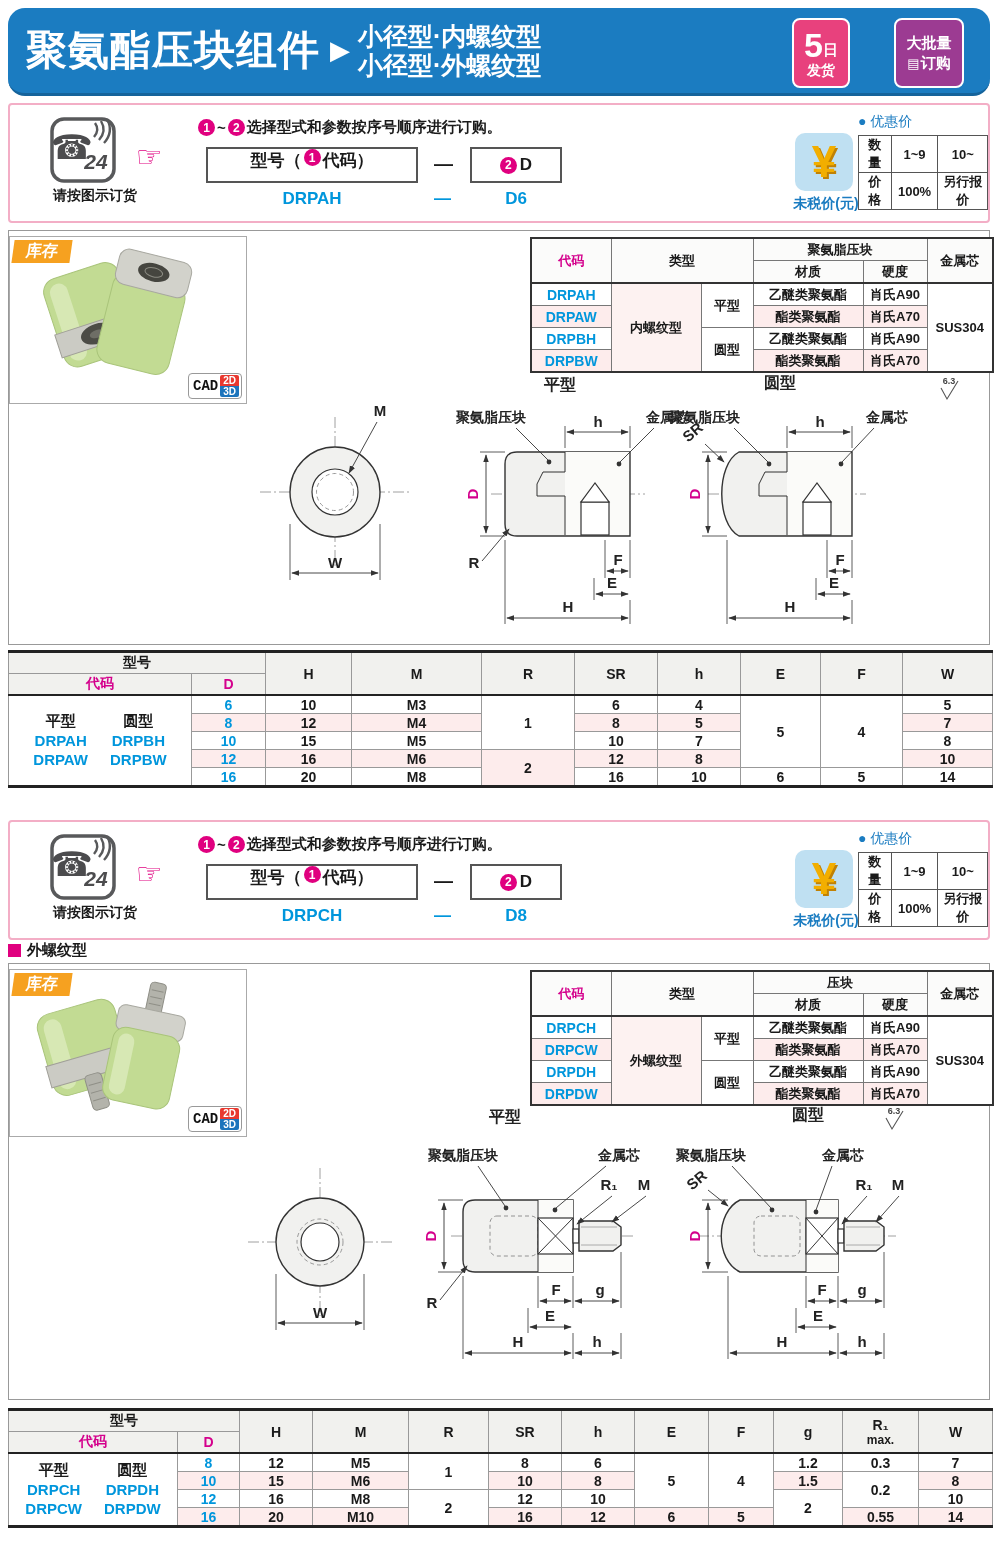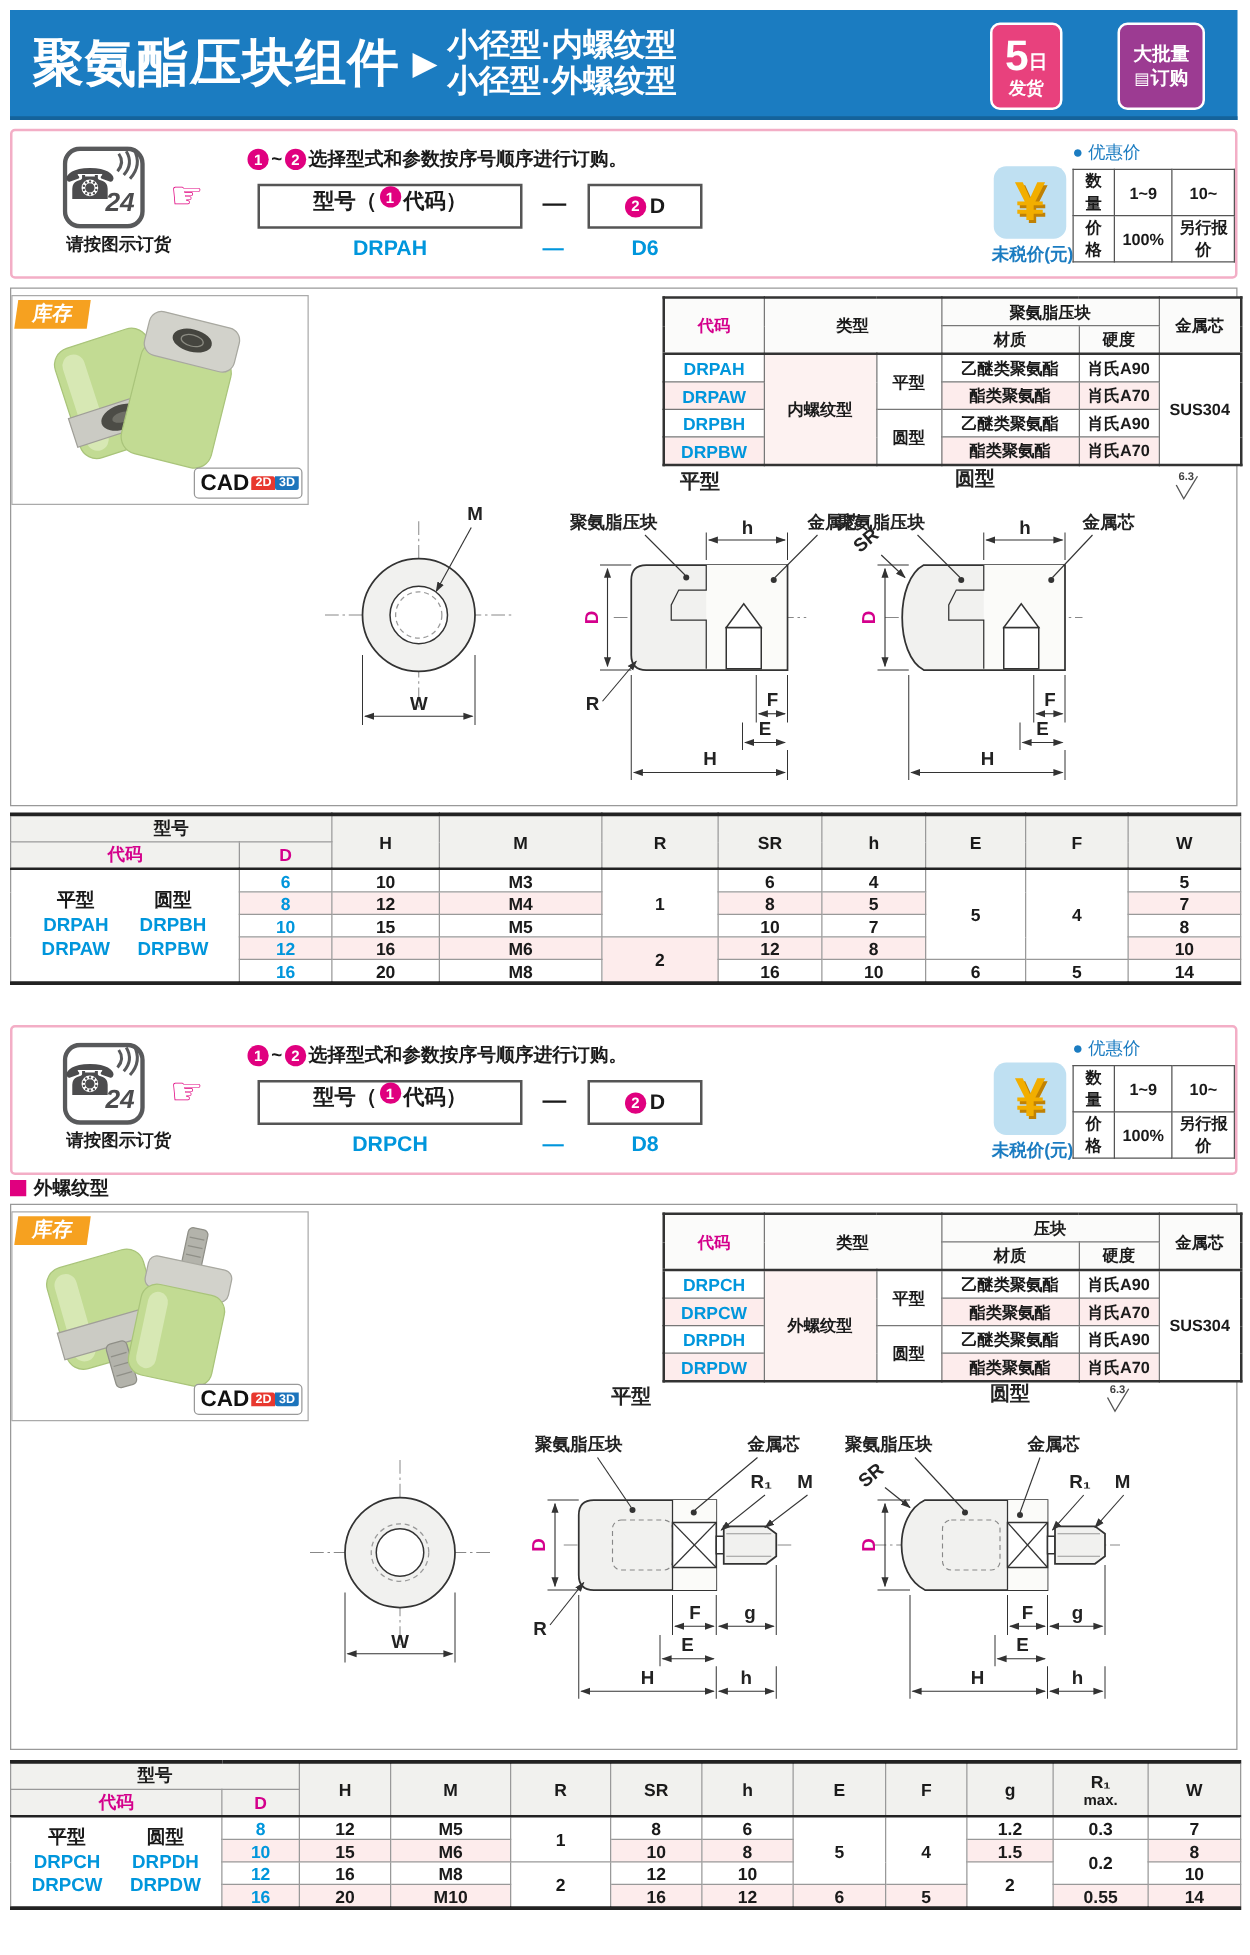--- a/index.html
+++ b/index.html
@@ -1,19 +1,19 @@
 <!DOCTYPE html>
 <html><head>
 <meta charset="utf-8">
 <style>
   html,body{margin:0;padding:0;background:#fff;font-family:"Liberation Sans","DejaVu Sans",sans-serif;}
   #page{position:relative;width:1000px;height:1564px;background:#fff;overflow:hidden;color:#1a1a1a;}
   .abs{position:absolute;}
   
-  #hdr{left:8px;top:8px;width:982px;height:88px;background:#1b7cc1;display:flex;align-items:center;border-bottom:3px solid #15639b;box-sizing:border-box;}
+  #hdr{left:8px;top:8px;width:982px;height:88px;background:#1b7cc1;display:flex;align-items:center;border-bottom:3px solid #15639b;box-sizing:border-box;border-radius:17px;}
   #hdr .ttl{color:#fff;font-size:41px;font-weight:bold;margin-left:18px;letter-spacing:1px;white-space:nowrap;}
   #hdr .arr{color:#fff;font-size:26px;margin:0 8px 0 10px;}
   #hdr .subs{color:#fff;font-size:25px;font-weight:bold;line-height:1.15;white-space:nowrap;}
   .badges{position:absolute;right:26px;top:10px;display:flex;gap:7px;}
   .badge{border:2px solid #fff;border-radius:8px;color:#fff;font-weight:bold;text-align:center;display:flex;flex-direction:column;justify-content:center;}
   .b5{width:54px;height:66px;background:#e8417d;}
   .b5 .l1{font-size:15px;line-height:1;}
   .b5 .l1 .big{font-size:34px;vertical-align:-2px;}
   .b5 .l2{font-size:14px;line-height:1.2;}
   .bb{width:66px;height:66px;background:#9c3b92;margin-left:37px;}
@@ -38,22 +38,22 @@
   .untx{left:762px;top:90px;width:108px;text-align:center;color:#1b7cc1;font-size:14px;font-weight:bold;}
   .ptitle{left:848px;top:8px;color:#1b7cc1;font-size:14px;font-weight:normal;}
   .ptable{left:848px;top:30px;border-collapse:collapse;}
   .ptable td{border:1.5px solid #555;font-size:13px;font-weight:bold;text-align:center;height:24px;padding:0 3px;}
   .ptable td.c1{width:34px;}.ptable td.c2{width:44px;}.ptable td.c3{width:56px;}
   
   .bigbox{width:982px;border:1px solid #999;box-sizing:border-box;background:#fff;}
   .pbox{width:238px;height:168px;border:1px solid #aaa;box-sizing:border-box;background:#fff;}
   .stock{position:absolute;left:3px;top:3px;background:#f6a120;color:#fff;font-weight:bold;font-size:16px;padding:1px 13px;transform:skewX(-8deg);}
   .cadbox{position:absolute;right:4px;bottom:4px;display:flex;align-items:center;background:#fff;border:1px solid #999;border-radius:4px;padding:1px 2px;}
-  .cadbox .cad{font-size:18px;font-weight:bold;color:#111;padding:0 2px;}
-  .cadbox .dd{display:flex;}
+  .cadbox .cad{font-size:14px;font-weight:bold;color:#111;padding:0 2px;font-family:Liberation Mono, monospace;}
+  .cadbox .dd{display:flex;flex-direction:column;}
   .cadbox .d2{background:#e8382f;color:#fff;font-size:10px;font-weight:bold;padding:0 3px;border-radius:2px 2px 0 0;}
   .cadbox .d3{background:#1c74bc;color:#fff;font-size:10px;font-weight:bold;padding:0 3px;border-radius:0 0 2px 2px;}
   
   .spec{border-collapse:collapse;table-layout:fixed;width:462px;border:2px solid #333;font-weight:bold;}
   .spec th,.spec td{border:1px solid #777;font-size:13px;text-align:center;height:21px;padding:0 1px;background:#fff;}
   .spec thead th{background:#fbfbfa;}
   .spec thead{border-bottom:2px solid #333;}
   .spec .mag{color:#d4008c;}
   .spec .code{color:#0096dc;font-size:14px;}
   .spec tr.pk td{background:#fdecec;}

